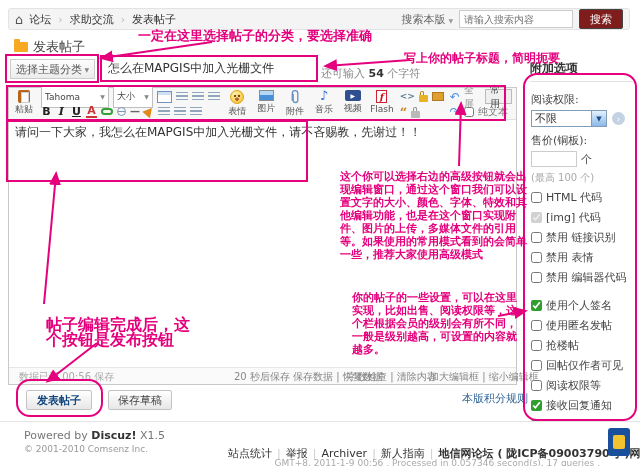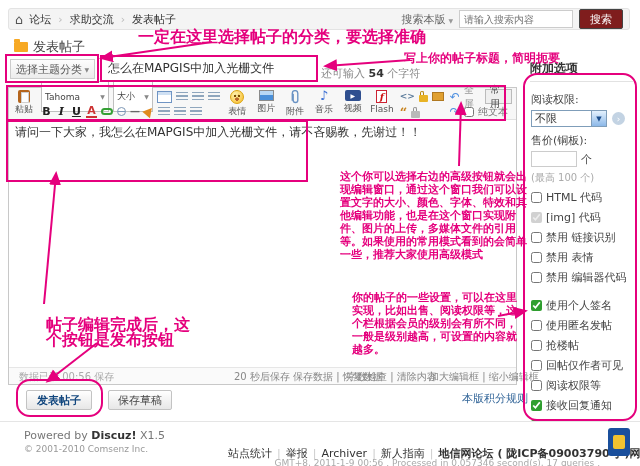--- a/index.html
+++ b/index.html
@@ -40,21 +40,21 @@
   .editor{left:8px;top:87px;width:509px;height:298px;border:1px solid #c8c8c8;background:#fff;
     display:flex;flex-direction:column;box-sizing:border-box;}
   .toolbar{height:32px;background:#f7f7f7;border-bottom:1px solid #e0e0e0;display:flex;
     align-items:flex-start;gap:6px;padding:2px 4px;box-sizing:border-box;}
   .tb-paste{display:flex;flex-direction:column;align-items:center;font-size:9px;color:#555;width:24px;}
   .ic-paste{width:12px;height:13px;background:#b5651d;border-radius:2px;position:relative;}
   .ic-paste::before{content:"";position:absolute;left:3px;top:2px;width:8px;height:11px;background:#fdfdfd;
     border:1px solid #d0cfcf;box-sizing:border-box;}
   .tb-main{display:flex;flex-direction:column;gap:2px;}
   .tb-row{display:flex;align-items:center;gap:4px;height:13px;}
-  .tb-sel{height:31px;border:1px solid #bfbfbf;background:#fff;font-size:9px;color:#444;
+  .tb-sel{height:23px;border:1px solid #bfbfbf;background:#fff;font-size:9px;color:#444;
     display:flex;align-items:center;justify-content:space-between;padding:0 3px;box-sizing:border-box;}
   .tb-sel::after{content:"▼";font-size:6px;color:#888;margin-left:3px;}
   .w-font{width:68px;} .w-size{width:40px;}
   .fmt{font-size:11px;line-height:11px;color:#222;font-weight:bold;width:11px;text-align:center;}
   .fmt.i{font-style:italic;font-family:"DejaVu Serif",serif;}
   .fmt.u{text-decoration:underline;}
   .fmt.a{color:#c33;border-bottom:2px solid #c33;}
   .ic-table{width:13px;height:10px;border:1px solid #6f94c4;background:linear-gradient(#cfe0f3 0 3px,#fff 3px);}
   .ic-lines{width:12px;height:9px;background:repeating-linear-gradient(#8fa6bd 0 1.5px,transparent 1.5px 3.4px);}
   .ic-chain{width:12px;height:7px;border:2px solid #35a035;border-radius:4px;box-sizing:border-box;}
@@ -124,21 +124,21 @@
   .gap-before{margin-top:13px;}
   
   .frame{position:absolute;border:2px solid #e5007d;z-index:5;pointer-events:none;box-sizing:border-box;}
   .f-cat{left:5px;top:54px;width:94px;height:29px;}
   .f-title{left:100px;top:55px;width:218px;height:27px;}
   .f-toolbar{left:6px;top:85px;width:500px;height:36px;}
   .f-content{left:6px;top:120px;width:302px;height:62px;}
   .f-publish{left:16px;top:379px;width:87px;height:38px;border-radius:14px;}
   .f-sidebar{left:523px;top:73px;width:114px;height:348px;border-radius:14px;}
   .note{position:absolute;color:#e5007d;font-weight:bold;z-index:6;pointer-events:none;}
-  .n1{left:138px;top:27px;font-size:16px;}
+  .n1{left:138px;top:27px;font-size:13px;}
   .n2{left:404px;top:50px;font-size:12px;}
   .n3{left:340px;top:170px;width:188px;font-size:11px;line-height:13px;}
   .n4{left:352px;top:291px;width:174px;font-size:11px;line-height:13px;}
   .n5{left:46px;top:317px;width:150px;font-size:16px;line-height:15px;}
   .arrows{position:absolute;left:0;top:0;z-index:7;pointer-events:none;}
   
   .footer{left:0;top:421px;width:640px;height:45px;border-top:1px solid #e5e5e5;background:#fff;}
   .powered{position:absolute;left:24px;top:7px;font-size:11px;color:#777;}
   .powered b{color:#333;}
   .copyright{position:absolute;left:24px;top:22px;font-size:9px;color:#999;}

